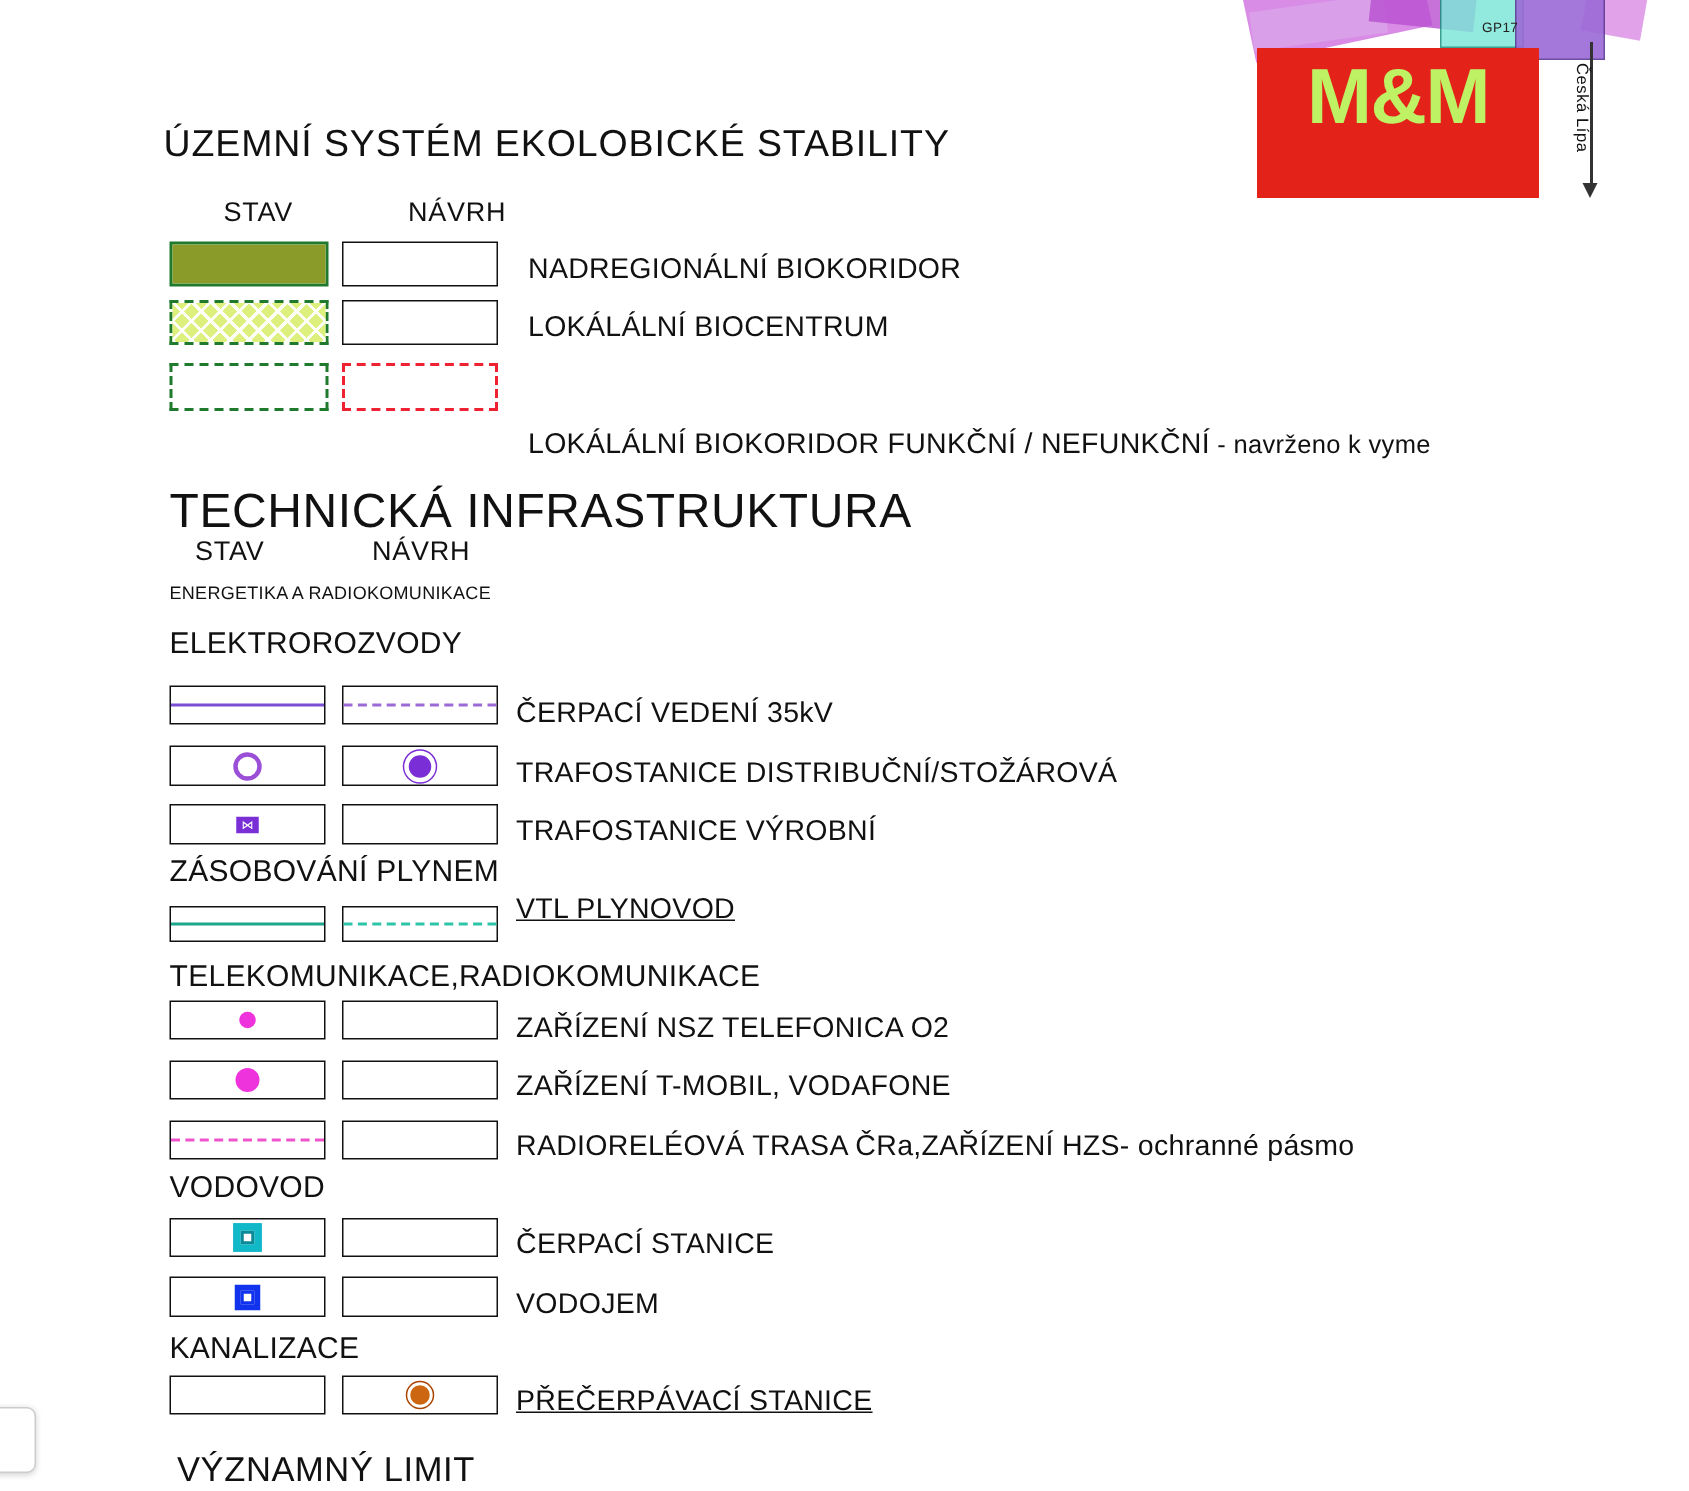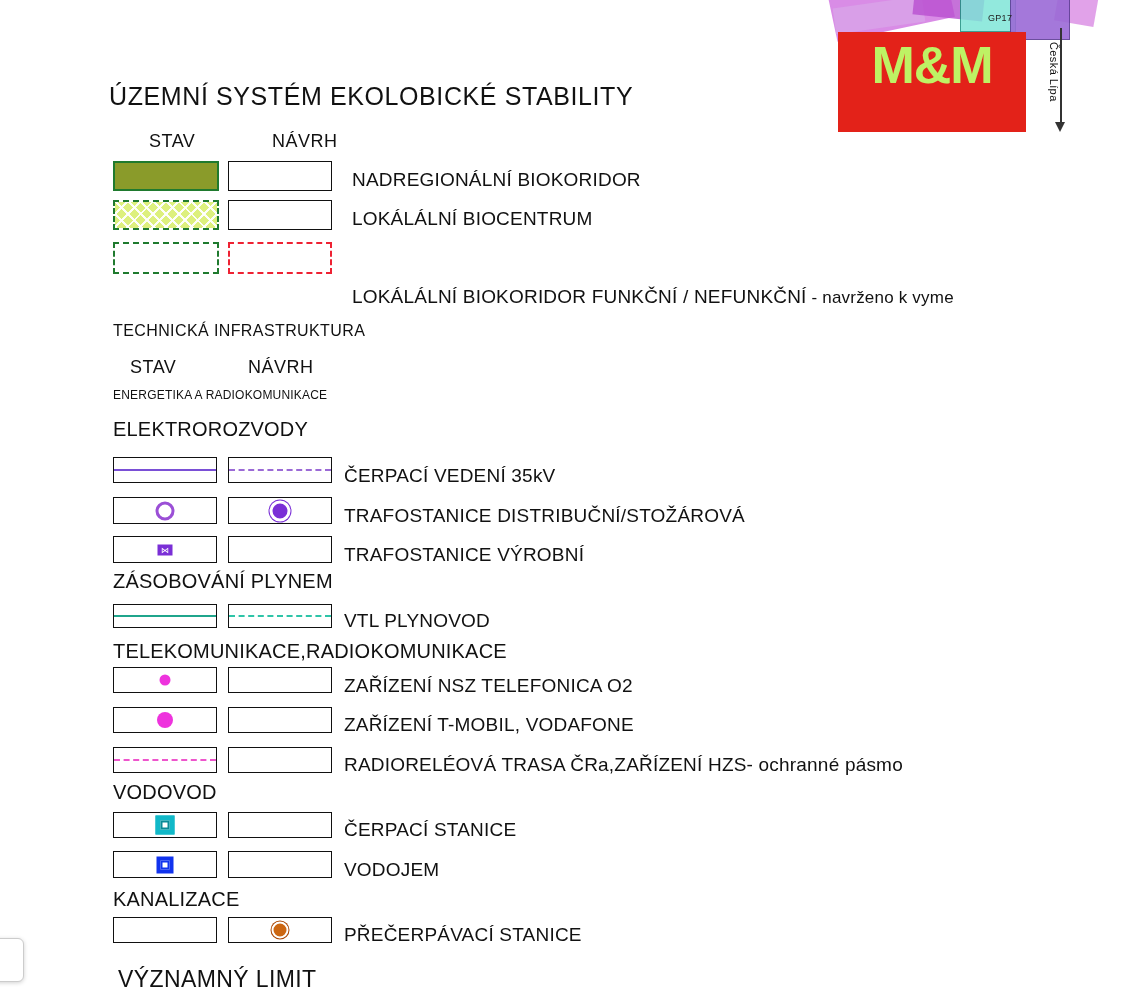--- a/index.html
+++ b/index.html
@@ -126,21 +126,21 @@
 
   
   .h1 {
     position: absolute;
     font-size: 25px;
     letter-spacing: .6px;
     white-space: nowrap;
   }
   .h2 {
     position: absolute;
-    font-size: 16px;
+    font-size: 32px;
     letter-spacing: .4px;
     white-space: nowrap;
   }
   .h3 {
     position: absolute;
     font-size: 20px;
     letter-spacing: .2px;
     white-space: nowrap;
   }
   .small-cap {
@@ -392,21 +392,21 @@
 <div class="item-label" style="left:344px; top:544px;">TRAFOSTANICE VÝROBNÍ</div>
 
 <div class="h3" style="left:113px; top:570px;">ZÁSOBOVÁNÍ PLYNEM</div>
 
 <div class="sw" style="left:113px; top:604px; width:104px; height:24px;">
   <div class="line-sym ln-solid-teal"></div>
 </div>
 <div class="sw" style="left:228px; top:604px; width:104px; height:24px;">
   <div class="line-sym ln-dash-teal"></div>
 </div>
-<div class="item-label" style="left:344px; top:610px;">VTL PLYNOVOD</div>
+<div class="item-label" style="left:344px; top:596px;text-decoration:underline;">VTL PLYNOVOD</div>
 
 <div class="h3" style="left:113px; top:640px;">TELEKOMUNIKACE,RADIOKOMUNIKACE</div>
 
 <div class="sw" style="left:113px; top:667px; width:104px; height:26px;">
   <div class="pt pt-dot-magenta-sm"></div>
 </div>
 <div class="sw" style="left:228px; top:667px; width:104px; height:26px;"></div>
 <div class="item-label" style="left:344px; top:675px;">ZAŘÍZENÍ NSZ TELEFONICA O2</div>
 
 <div class="sw" style="left:113px; top:707px; width:104px; height:26px;">
@@ -434,17 +434,17 @@
 </div>
 <div class="sw" style="left:228px; top:851px; width:104px; height:27px;"></div>
 <div class="item-label" style="left:344px; top:859px;">VODOJEM</div>
 
 <div class="h3" style="left:113px; top:888px;">KANALIZACE</div>
 
 <div class="sw" style="left:113px; top:917px; width:104px; height:26px;"></div>
 <div class="sw" style="left:228px; top:917px; width:104px; height:26px;">
   <div class="pt pt-dot-orange"></div>
 </div>
-<div class="item-label" style="left:344px; top:924px;">PŘEČERPÁVACÍ STANICE</div>
+<div class="item-label" style="left:344px; top:924px;text-decoration:underline;">PŘEČERPÁVACÍ STANICE</div>
 
 <div class="h2" style="left:118px; top:966px; font-size:23px;">VÝZNAMNÝ LIMIT</div>
 
 <div class="corner-box"></div>
 
 </body></html>

